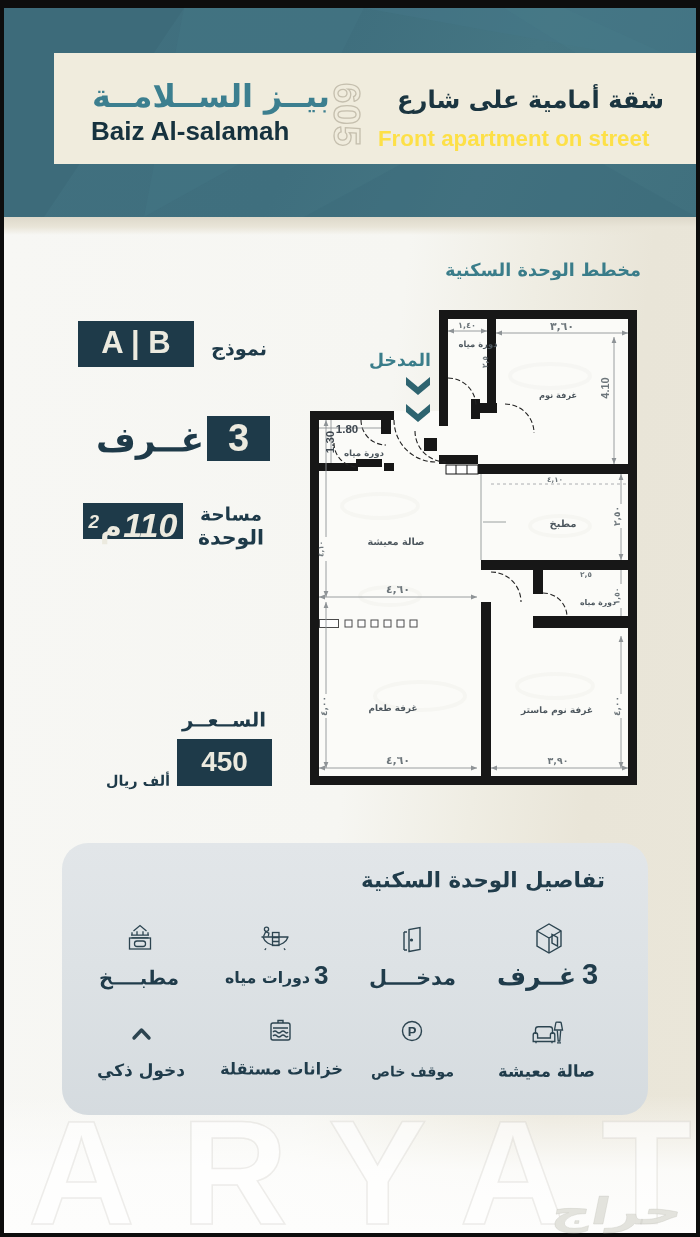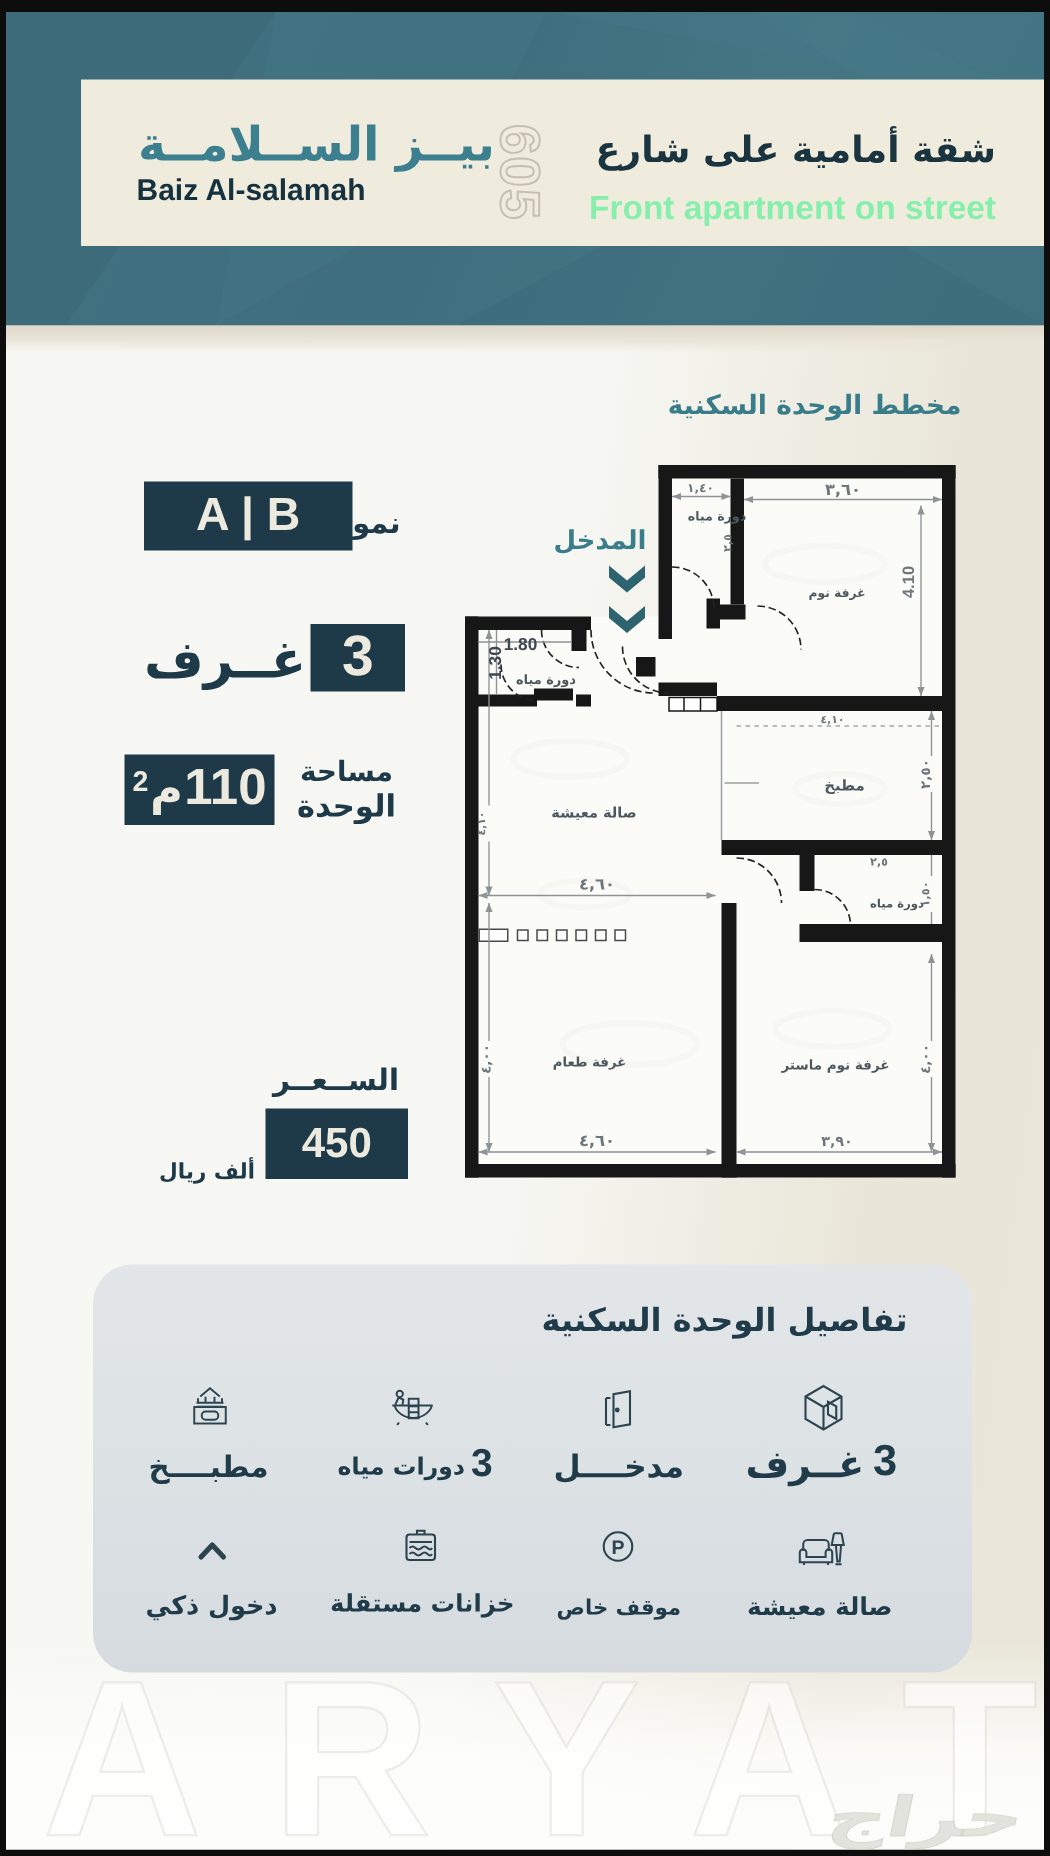--- a/index.html
+++ b/index.html
@@ -21,45 +21,45 @@
 </svg></div>
 
 <div class="abs" style="left:54px;top:53px;width:642px;height:111px;background:#f0ecdd"></div>
 
 <svg class="a" style="left:92.0px;top:77.0px;" width="238.0" height="39.5">
     <g transform="translate(0 30.0)">
       <path d="M10 -16.2H12.4V-13.9H10ZM6.2 -16.2H8.5V-13.9H6.2ZM10.9 -4.9Q10.6 -5.5 10.5 -6.3Q10.5 -6.7 10.4 -7.1Q8.9 -6.9 8.3 -6.4Q7.6 -5.9 7.6 -5Q7.6 -4.3 8.6 -4.3Q10.1 -4.3 10.9 -4.9ZM10.1 -10.7Q10.1 -11.3 10.1 -11.6Q10.1 -11.6 15.6 -11.6Q15.6 -8.5 16.2 -6.3Q16.5 -5 17.1 -4.6Q18.2 -4 18.3 -4Q18.3 -4 19.5 -4Q19.5 -4 19.5 0Q19.5 0 16 0Q14.6 0 13.5 -0.5Q12.5 -1 12.2 -1.5Q10.6 -0.5 6.9 -0.6Q6.1 -0.6 5.2 -0.8Q2.1 -1.5 2.1 -4.4Q2.1 -7.3 5.4 -9.5Q7 -10.5 10.1 -10.7Z M18.9 0Q18.9 0 18.9 -4Q18.9 -4 30.3 -4Q30.3 -4 30.3 0Q30.3 0 18.9 0Z M29.7 0Q29.7 0 29.7 -4Q29.7 -4 41.1 -4Q41.1 -4 41.1 0Q41.1 0 29.7 0Z M52.5 -3.5Q53 -3.9 53 -4.3Q53 -4.9 52.6 -5.3Q52.5 -5.4 51.9 -5.8Q51.8 -5.9 51.2 -5.9Q50.7 -5.8 50.4 -5.5Q50 -5 49.9 -4.6Q49.8 -4.1 49.6 -3.8Q50.5 -3.2 51.4 -3.2Q52 -3.2 52.5 -3.5ZM45.2 -6Q45.7 -7.5 47.4 -8.8Q48.6 -9.8 51 -9.8Q53.5 -9.8 54.7 -9.3Q57.6 -7.9 57.9 -5.4Q58.1 -4.6 58.1 -3.8Q58.1 -1.6 56.6 -0.6Q54.7 0.7 51.6 0.7Q48 0.7 46.1 -0.3Q45.7 -0.5 45.6 -0.7Q44.6 0 43 0Q43 0 40.5 0Q40.5 0 40.5 -4Q40.5 -4 42.3 -4Q43.3 -4 44.1 -4.5Q44.8 -5 45.2 -6Z M75.9 -2Q72.7 0.5 66.5 0.5Q64.2 0.5 62.6 -0.2Q62.6 -0.2 62.6 -4Q64.2 -3.4 66.6 -3.4Q68.2 -3.4 69.4 -4.1Q69.4 -4.1 61.7 -21.8H67.3L73.8 -7Q74.3 -7.6 74.6 -8.5Q75.2 -10.6 75.2 -13.4V-24H80.7V-7Q80.7 -5.4 81.5 -4.6Q82.1 -4 83.2 -4Q83.2 -4 84.7 -4Q84.7 -4 84.7 0Q84.7 0 79.2 0Q77.4 0 76.6 -1Q76 -1.6 75.9 -2Z M84.1 0Q84.1 0 84.1 -4Q84.1 -4 95.5 -4Q95.5 -4 95.5 0Q95.5 0 84.1 0Z M94.9 0Q94.9 0 94.9 -4Q94.9 -4 106.3 -4Q106.3 -4 106.3 0Q106.3 0 94.9 0Z M129.8 0.3Q128.8 0.4 127 0.4Q125.8 0.4 124.9 0Q122.6 -1.1 122.4 -2.6Q121.9 -0.6 119.7 0Q118.6 0.3 117.5 0.3Q113.6 0.3 112.3 -1.2Q111.2 0 109.8 0Q109.8 0 105.7 0Q105.7 0 105.7 -4Q105.7 -4 107.2 -4Q108.3 -4 108.9 -4.6Q109.7 -5.4 109.7 -7Q109.7 -7 109.7 -9.3Q109.7 -9.3 115.2 -9.3Q115.2 -9.3 115.2 -6.9Q115.2 -6.3 115.9 -4.8Q116.3 -3.9 117.6 -3.9Q118.7 -3.8 119.1 -4.7Q119.6 -6 119.6 -9.3Q119.6 -9.3 125.2 -9.3Q125.2 -6.1 125.5 -5.3Q126 -3.9 127 -3.9Q129 -3.9 129 -7Q129 -7 129 -11.6Q129 -11.6 134.5 -11.6Q134.5 -11.6 134.5 -7Q134.5 -5.4 135.3 -4.6Q135.9 -4 137 -4Q137 -4 138.5 -4Q138.5 -4 138.5 0Q138.5 0 134.4 0Q133.1 0 132.4 -0.8Q131 0 129.8 0.3Z M147.4 -5.7Q147.4 -2.9 146.4 -1.4Q145.4 0 143.4 0H137.9V-4H139.4Q140.4 -4 141.1 -4.6Q141.9 -5.4 141.9 -7V-24H147.4Z M152.7 -24H158.3V0H152.7Z M183.1 -14.4H185.4V-12.1H183.1ZM187.5 -0.4Q187.2 0.8 186.6 1.7Q184.7 4.6 181.2 6.2Q177.7 7.7 170.6 7.7Q170.6 7.7 170.6 3.8Q175.4 3.8 177.8 2.7Q180.2 1.7 181.4 0Q182.5 -1.6 182.5 -4.4Q182.5 -6.6 181.7 -8.5Q181.7 -8.5 187.2 -8.5Q187.4 -8 187.5 -7.5Q188 -5.5 188.9 -4.6Q189.6 -4 190.7 -4Q190.7 -4 191.9 -4Q191.9 -4 191.9 0Q191.9 0 189.9 0Q188.6 0 187.5 -0.4Z M191.3 0Q191.3 0 191.3 -4Q191.3 -4 202.7 -4Q202.7 -4 202.7 0Q202.7 0 191.3 0Z M202.1 0Q202.1 0 202.1 -4Q202.1 -4 213.5 -4Q213.5 -4 213.5 0Q213.5 0 202.1 0Z M220.4 2.9H222.8V5.3H220.4ZM216.6 2.9H218.9V5.3H216.6ZM226.4 0Q226.4 0 222.6 0Q220.9 0 219.7 -1.7Q218.5 0 216.8 0Q216.8 0 212.9 0Q212.9 0 212.9 -4Q212.9 -4 214.4 -4Q215.5 -4 216.1 -4.6Q216.9 -5.4 216.9 -7Q216.9 -7 216.9 -9.3H222.4V-7Q222.4 -5.4 223.2 -4.6Q223.9 -4 224.9 -4Q224.9 -4 226.4 -4Q226.4 -4 226.4 0Z M231.4 3.2H233.7V5.5H231.4ZM235.3 -5.7Q235.3 -2.9 234.3 -1.4Q233.3 0 231.3 0Q231.3 0 225.8 0Q225.8 0 225.8 -4Q225.8 -4 227.3 -4Q228.4 -4 229.1 -4.6Q229.8 -5.4 229.8 -7Q229.8 -7 229.8 -9.3H235.3Z" fill="#3c7f8f"></path>
     </g>
   </svg>
 
-<div class="abs" style="left:91px;top:116px;width:300px;font-weight:bold;font-size:20px;letter-spacing:0px;color:#16323e">Baiz Al-salamah</div>
+<div class="abs" style="left:91px;top:116px;width:300px;font-weight:bold;font-size:26px;letter-spacing:0px;color:#16323e">Baiz Al-salamah</div>
 
 <div class="abs" style="left:311px;top:96px;width:70px;height:38px;font-weight:bold;font-size:37px;letter-spacing:1px;color:transparent;text-align:center;line-height:38px;-webkit-text-stroke:1.3px #c5bfae;transform:rotate(90deg)">605</div>
 
 <svg class="a" style="left:397.0px;top:85.0px;" width="267.0" height="30.2">
     <g transform="translate(0 23.0)">
       <path d="M3.5 -4.2Q4.1 -4.8 4.7 -5.1Q4.1 -5.2 3.5 -5.5Q2.4 -6.2 2.5 -8.1Q2.5 -9.9 5.1 -11.8Q6.5 -12.8 11.4 -12.6Q11.4 -12.6 11.4 -9.6Q8.6 -9.6 7.7 -9.2Q6.6 -8.7 6.6 -7.7Q6.6 -7.1 7.2 -6.8Q7.7 -6.5 9.2 -7Q11 -7.7 14.1 -7.9Q14.1 -7.9 14.1 -4.9Q9.8 -4.3 8.4 -3.3Q6.3 -1.9 6.3 -0.3Q6.3 0.9 7.6 2Q8.6 2.9 11.4 2.9Q15 2.9 17.4 1.1Q17.4 1.1 17.4 4.3Q15.5 5.9 11.5 5.9Q5.9 5.9 4 4Q2.1 2.2 2.1 0Q2.1 -2.5 3.5 -4.2Z M23.7 0Q24.6 -1.2 24.6 -3.4Q24.6 -5.1 24 -6.5Q24 -6.5 28.2 -6.5Q28.8 -4.7 28.8 -3.4Q28.8 -0.2 27.7 1.3Q26.2 3.6 23.6 4.7Q20.9 5.9 15.5 5.9Q15.5 5.9 15.5 2.9Q19.2 2.9 21 2.1Q22.8 1.3 23.7 0Z M32.5 -4.4Q32.5 -4.4 32.5 -18.4H36.7V-5.4Q36.7 -4.1 37.3 -3.5Q37.8 -3 38.6 -3Q38.6 -3 39.7 -3Q39.7 -3 39.7 0Q39.7 0 35.5 0Q34 0 33.3 -1.1Q32.5 -2.2 32.5 -4.4Z M50.5 -14.2H52.3V-12.4H50.5ZM52 -11.2H53.8V-9.4H52ZM49.1 -11.2H50.8V-9.4H49.1ZM44.3 -0.9Q43.5 0 42.4 0Q42.4 0 39.3 0Q39.3 0 39.3 -3Q39.3 -3 40.4 -3Q41.2 -3 41.7 -3.5Q42.3 -4.1 42.3 -5.4Q42.3 -5.4 42.3 -7.1Q42.3 -7.1 46.5 -7.1Q46.5 -7.1 46.5 -5.2Q46.5 -4.8 47.1 -3.7Q47.4 -3 48.4 -3Q49.2 -2.9 49.5 -3.6Q49.9 -4.6 49.9 -7.1Q49.9 -7.1 54.2 -7.1Q54.2 -4.7 54.4 -4.1Q54.8 -3 55.6 -3Q57.1 -3 57.1 -5.4Q57.1 -5.4 57.1 -8.9Q57.1 -8.9 61.3 -8.9Q61.3 -8.9 61.3 -4.8Q61.3 -2.5 60.2 -1.1Q59.3 -0.1 57.7 0.2Q56.9 0.3 55.6 0.3Q54.6 0.3 53.9 0Q52.2 -0.8 52 -2Q51.6 -0.4 50 0Q49.1 0.2 48.3 0.2Q45.3 0.2 44.3 -0.9Z M86.1 2.6Q83.8 3.1 81.7 3.1Q77.7 3.1 76.7 2.7Q73.2 1.5 73.2 -1.5Q73.2 -3.1 74 -4.2Q74 -4.2 78.2 -4.2Q77.4 -3 77.4 -1.5Q77.4 -0.7 79 -0.2Q79.6 0 81.5 0Q83.7 0 85.2 -0.4Q86.9 -0.8 86.9 -1.3Q86.9 -1.6 86.6 -1.8Q86 -2.2 85.8 -2.3Q85.5 -2.8 85.5 -3.8Q85.5 -4.9 86 -5.5Q86.9 -6.3 87.5 -6.6Q88.4 -7 90.1 -7Q93.2 -7 94.4 -4.8Q95.4 -3 96 -3Q96 -3 96.4 -3Q96.4 -3 96.4 0Q96.4 0 95.7 0Q93.6 0 92.3 -2.1Q91.3 -3.9 90.5 -3.9Q90.3 -3.9 90.2 -3.8Q89.7 -3.6 89.7 -3.2Q89.7 -2.7 90.3 -2.4Q91.1 -2.1 91.1 -0.6Q91.1 1.5 86.1 2.6Z M95.9 0Q95.9 0 95.9 -3Q95.9 -3 97.1 -3Q97.9 -3 98.4 -3.5Q99 -4.1 99 -5.4Q99 -5.4 99 -18.4H103.2V-5.4Q103.2 -4.1 103.8 -3.5Q104.3 -3 105.1 -3Q105.1 -3 106.2 -3Q106.2 -3 106.2 0Q106.2 0 103.3 0Q102 0 101.1 -1.3Q100.2 0 98.9 0Q98.9 0 95.9 0Z M114 -8.9Q112.6 -8.2 112.6 -7.1Q112.6 -5.8 113.3 -5.4Q114.3 -4.7 115.2 -4.9Q117.4 -5.5 120.1 -6.6Q120.1 -6.6 120.1 -3.6Q117.9 -2.5 114.3 -1.4Q109.9 0 107.4 0Q107.4 0 105.8 0Q105.8 0 105.8 -3Q105.8 -3 107.1 -3Q109.1 -3 110.7 -3.5Q109.5 -4.5 109 -5.3Q108.3 -6.4 108.5 -8Q108.6 -9.7 111 -11.4Q112.5 -12.5 117.4 -12.6Q117.4 -12.6 117.4 -9.6Q115.3 -9.6 114 -8.9Z M138.6 -12.4H140.4V-10.6H138.6ZM135.7 -12.4H137.4V-10.6H135.7ZM139.2 -3.7Q139.1 -4.2 139 -4.8Q138.9 -5.1 138.9 -5.4Q137.7 -5.3 137.3 -4.9Q136.7 -4.5 136.7 -3.9Q136.7 -3.3 137.5 -3.3Q138.7 -3.3 139.2 -3.7ZM138.7 -8.2Q138.6 -8.6 138.6 -8.9Q138.6 -8.9 142.9 -8.9Q142.9 -6.5 143.3 -4.8Q143.5 -3.8 144 -3.5Q144.8 -3 144.9 -3Q144.9 -3 145.8 -3Q145.8 -3 145.8 0Q145.8 0 143.2 0Q142.1 0 141.3 -0.4Q140.5 -0.8 140.3 -1.2Q139 -0.4 136.2 -0.4Q135.6 -0.4 134.9 -0.6Q132.5 -1.2 132.5 -3.4Q132.5 -5.6 135.1 -7.2Q136.3 -8 138.7 -8.2Z M151.1 2.2H152.9V4H151.1ZM148.2 2.2H149.9V4H148.2ZM155.7 0Q155.7 0 152.7 0Q151.4 0 150.5 -1.3Q149.6 0 148.3 0Q148.3 0 145.4 0Q145.4 0 145.4 -3Q145.4 -3 146.5 -3Q147.3 -3 147.8 -3.5Q148.4 -4.1 148.4 -5.4Q148.4 -5.4 148.4 -7.1H152.6V-5.4Q152.6 -4.1 153.2 -3.5Q153.7 -3 154.5 -3Q154.5 -3 155.7 -3Q155.7 -3 155.7 0Z M164.4 -2.7Q164.8 -3 164.8 -3.3Q164.8 -3.8 164.5 -4Q164.4 -4.1 164 -4.4Q163.9 -4.5 163.4 -4.5Q163 -4.5 162.8 -4.2Q162.5 -3.8 162.4 -3.5Q162.4 -3.2 162.2 -2.9Q162.9 -2.5 163.6 -2.5Q164.1 -2.5 164.4 -2.7ZM158.8 -4.6Q159.2 -5.7 160.5 -6.8Q161.4 -7.5 163.3 -7.5Q165.2 -7.5 166.1 -7.1Q168.3 -6.1 168.6 -4.1Q168.7 -3.5 168.7 -2.9Q168.7 -1.3 167.5 -0.4Q166.1 0.6 163.8 0.6Q161 0.6 159.5 -0.2Q159.2 -0.4 159.1 -0.6Q158.4 0 157.1 0Q157.1 0 155.2 0Q155.2 0 155.2 -3Q155.2 -3 156.6 -3Q157.3 -3 158 -3.5Q158.5 -3.8 158.8 -4.6Z M172.5 -4.4Q172.5 -4.4 172.5 -18.4H176.7V-5.4Q176.7 -4.1 177.3 -3.5Q177.8 -3 178.6 -3Q178.6 -3 179.7 -3Q179.7 -3 179.7 0Q179.7 0 175.5 0Q174 0 173.3 -1.1Q172.5 -2.2 172.5 -4.4Z M188.4 -2.7Q188.8 -3 188.8 -3.3Q188.8 -3.8 188.5 -4Q188.5 -4.1 188 -4.4Q187.9 -4.5 187.4 -4.5Q187.1 -4.5 186.9 -4.2Q186.5 -3.8 186.4 -3.5Q186.4 -3.2 186.2 -2.9Q186.9 -2.5 187.6 -2.5Q188.1 -2.5 188.4 -2.7ZM182.8 -4.6Q183.3 -5.7 184.5 -6.8Q185.5 -7.5 187.3 -7.5Q189.2 -7.5 190.1 -7.1Q192.3 -6.1 192.6 -4.1Q192.7 -3.5 192.7 -2.9Q192.7 -1.3 191.5 -0.4Q190.1 0.6 187.8 0.6Q185 0.6 183.5 -0.2Q183.2 -0.4 183.2 -0.6Q182.4 0 181.2 0Q181.2 0 179.3 0Q179.3 0 179.3 -3Q179.3 -3 180.7 -3Q181.4 -3 182 -3.5Q182.6 -3.8 182.8 -4.6Z M196.5 -18.4H200.7V0H196.5ZM196.4 -20.2Q196.4 -20.2 197.3 -20.4Q196.7 -20.5 196.5 -20.9Q196.3 -21.3 196.3 -21.8Q196.3 -23 197 -23.5Q197.5 -24 199.1 -24Q199.8 -24 200.6 -23.7Q200.6 -23.7 200.6 -22.3Q199.7 -22.5 199.1 -22.5Q198.6 -22.5 198.3 -22.4Q198 -22.2 198 -21.7Q198 -21.1 198.7 -20.9Q199 -20.8 199.4 -20.9Q199.4 -20.9 200.7 -21.1Q200.7 -21.1 200.7 -19.6Q200.7 -19.6 196.4 -18.7Q196.4 -18.7 196.4 -20.2Z M218.8 -12.4H220.6V-10.6H218.8ZM215.9 -12.4H217.7V-10.6H215.9ZM219.5 -3.7Q219.3 -4.2 219.2 -4.8Q219.2 -5.1 219.1 -5.4Q218 -5.3 217.5 -4.9Q217 -4.5 217 -3.9Q217 -3.3 217.8 -3.3Q218.9 -3.3 219.5 -3.7ZM218.9 -8.2Q218.9 -8.6 218.9 -8.9Q218.9 -8.9 223.1 -8.9Q223.1 -6.5 223.5 -4.8Q223.8 -3.8 224.3 -3.5Q225.1 -3 225.2 -3Q225.2 -3 226.1 -3Q226.1 -3 226.1 0Q226.1 0 223.4 0Q222.3 0 221.5 -0.4Q220.7 -0.8 220.5 -1.2Q219.2 -0.4 216.5 -0.4Q215.8 -0.4 215.1 -0.6Q212.7 -1.2 212.7 -3.4Q212.7 -5.6 215.3 -7.2Q216.5 -8 218.9 -8.2Z M235.1 -15.3H236.9V-13.6H235.1ZM232.2 -15.3H233.9V-13.6H232.2ZM238.5 -10.9Q239.6 -10.4 240.2 -9.1Q240.6 -8.1 240.6 -6.3Q240.6 -4.8 238.6 -3.3Q240.6 -3 242.9 -3Q242.9 -3 243.5 -3Q243.5 -3 243.5 0Q243.5 0 242.2 0Q239.9 0 238 -0.2Q235.7 -0.4 234.5 -1Q233.3 -0.4 231 -0.2Q229.1 0 226.9 0Q226.9 0 225.6 0Q225.6 0 225.6 -3Q225.6 -3 226.2 -3Q228.5 -3 230.4 -3.3Q228.5 -4.8 228.5 -6.3Q228.5 -8.1 228.9 -9.1Q229.5 -10.4 230.5 -10.9Q232.2 -11.7 234.5 -11.7Q236.9 -11.7 238.5 -10.9ZM234.5 -4.9Q236.1 -5.5 236.1 -6.8Q236.1 -7.7 235.6 -8.3Q235.3 -8.7 234.5 -8.7Q233.8 -8.7 233.5 -8.3Q232.9 -7.7 232.9 -6.8Q232.9 -5.5 234.5 -4.9Z M254.3 -14.2H256V-12.4H254.3ZM255.7 -11.2H257.5V-9.4H255.7ZM252.8 -11.2H254.6V-9.4H252.8ZM248.1 -0.9Q247.2 0 246.2 0Q246.2 0 243 0Q243 0 243 -3Q243 -3 244.2 -3Q245 -3 245.5 -3.5Q246.1 -4.1 246.1 -5.4Q246.1 -5.4 246 -7.1Q246 -7.1 250.3 -7.1Q250.3 -7.1 250.3 -5.2Q250.3 -4.8 250.8 -3.7Q251.1 -3 252.1 -3Q252.9 -2.9 253.2 -3.6Q253.7 -4.6 253.7 -7.1Q253.7 -7.1 257.9 -7.1Q257.9 -4.7 258.1 -4.1Q258.5 -3 259.3 -3Q260.8 -3 260.8 -5.4Q260.8 -5.4 260.8 -8.9Q260.8 -8.9 265 -8.9Q265 -8.9 265 -4.8Q265 -2.5 263.9 -1.1Q263.1 -0.1 261.4 0.2Q260.6 0.3 259.3 0.3Q258.3 0.3 257.6 0Q255.9 -0.8 255.8 -2Q255.4 -0.4 253.7 0Q252.9 0.2 252 0.2Q249 0.2 248.1 -0.9Z" fill="#1b3540"></path>
     </g>
   </svg>
 
-<div class="abs" style="left:378px;top:126px;width:286px;text-align:right;font-weight:bold;font-size:22.3px;color:#86efac;white-space:nowrap">Front apartment on street</div>
+<div class="abs" style="left:378px;top:126px;width:286px;text-align:left;font-weight:bold;font-size:22.3px;color:#fde047;white-space:nowrap">Front apartment on street</div>
 
 <div class="abs" style="left:4px;top:217px;width:692px;height:1016px;
 background:linear-gradient(97deg,#f7f7f4 0%,#f6f6f2 50%,#efede3 66%,#e9e5d8 80%,#eae6d9 100%)">
 <div class="abs" style="left:0;top:0;width:100%;height:18px;background:linear-gradient(180deg,#ddd8ca,#e9e5d8 55%,rgba(246,246,242,0) 100%)"></div>
 <div class="abs" style="left:0;top:878px;width:100%;height:138px;background:linear-gradient(180deg,rgba(253,253,252,0) 0,rgba(253,253,252,0.9) 55%,#fdfdfc 100%)"></div>
 </div>
 
 <svg class="a" style="left:211.0px;top:336.7px;" width="56.0" height="24.1">
     <g transform="translate(0 18.3)">
       <path d="M11.9 -5.4Q8.8 -5.6 7 -4.1Q5.1 -2.6 5.1 -0.7Q5.1 0.4 6 1.4Q6.9 2.3 9.1 2.3Q11.9 2.3 13.9 0.9Q13.9 0.9 13.9 3.4Q12.3 4.7 9.1 4.7Q5 4.7 3.2 2.8Q1.7 1.4 1.7 -0.7Q1.7 -2.4 3 -4Q4 -5.2 5.8 -5.9Q5 -5.9 3.6 -5.7Q2.4 -5.6 1.5 -5.2Q1.5 -5.2 1.5 -7.6Q4 -8.2 5.9 -8.2Q9.2 -8.2 11.9 -7.8Q11.9 -7.8 11.9 -5.4ZM8.7 -1.7H10.1V-0.3H8.7Z M17.6 -2.1Q19.2 -2.5 19.4 -3.3Q19.7 -4.1 19 -5.4Q18.4 -6.5 17 -8Q17 -8 20.4 -8Q21.7 -6.5 21.9 -6Q23.1 -3.8 22.4 -1.9Q21.7 -0.1 18.3 0.3Q16.4 0.5 15.1 0Q15.1 0 15.1 -2.4Q16.5 -1.8 17.6 -2.1ZM17.9 -11.1H19.3V-9.7H17.9Z M30.5 0Q30.2 0 29.3 -0Q27.2 -0.1 26.3 -0.8Q25.4 -1.6 25.4 -2.9Q25.4 -3.3 25.4 -3.8Q25.7 -5.3 27.1 -5.8Q28.1 -6.2 29.5 -6.2Q31.8 -6.2 32.7 -5.7Q33.6 -5.2 34.1 -3.7Q34.3 -3.2 34.3 -2.4Q34.3 -2.4 36 -2.4Q36 -2.4 36 0Q36 0 34.2 0Q34.1 0.9 33.5 1.8Q32.6 3.2 30.5 3.9Q28.2 4.7 23 4.7Q23 4.7 23 2.3Q25.2 2.4 26.8 2.1Q28.5 1.9 29.3 1.3Q30.3 0.7 30.5 0ZM30.8 -3.1Q30.8 -3.4 30.3 -3.8Q30.1 -4 29.7 -4Q29.3 -4 29 -3.7Q28.7 -3.5 28.7 -3.2Q28.7 -2.8 29.1 -2.6Q29.4 -2.4 29.7 -2.4Q29.7 -2.4 30.9 -2.4Q30.9 -2.8 30.8 -3.1Z M45.4 -0.3Q44.3 0.5 42.5 0.5Q40.2 0.5 39.1 -0.2Q38.8 -0.3 38.8 -0.5Q38.2 0 37.2 0Q37.2 0 35.7 0Q35.7 0 35.7 -2.4Q35.7 -2.4 36.8 -2.4Q37.3 -2.4 37.9 -2.8Q38.3 -3.1 38.5 -3.6Q38.9 -4.6 39.9 -5.4Q40.6 -6 42.1 -6Q43.6 -6 44.3 -5.6Q45.6 -5 46.1 -4Q46.5 -3.1 46.8 -2.7Q47.1 -2.4 48.2 -2.4Q48.2 -2.4 49 -2.4Q49 -2.4 49 0Q49 0 47.7 0Q46 0 45.7 -0.6Q45.5 -0.4 45.4 -0.3ZM43 -2.1Q43.3 -2.4 43.3 -2.6Q43.3 -3 43.1 -3.2Q43 -3.3 42.6 -3.5Q42.5 -3.6 42.2 -3.6Q41.9 -3.6 41.7 -3.4Q41.4 -3.1 41.4 -2.8Q41.3 -2.5 41.2 -2.3Q41.8 -2 42.3 -2Q42.7 -2 43 -2.1Z M54.4 -3.5Q54.4 -1.8 53.7 -0.9Q53.1 0 51.9 0Q51.9 0 48.6 0Q48.6 0 48.6 -2.4Q48.6 -2.4 49.5 -2.4Q50.1 -2.4 50.6 -2.8Q51 -3.3 51 -4.3Q51 -4.3 51 -5.6H54.4ZM52 -9.3H53.4V-7.9H52Z" fill="#1e3a49"></path>
     </g>
   </svg>
 
-<div class="nbox" style="left:96px;top:321px;width:139px;height:46px;font-size:31px;line-height:44px">A | B</div>
+<div class="nbox" style="left:78px;top:321px;width:116px;height:46px;font-size:31px;line-height:44px">A | B</div>
 
 <svg class="a" style="left:96.0px;top:419.4px;" width="108.0" height="42.9">
     <g transform="translate(0 32.6)">
       <path d="M30.2 -9.9Q30.8 -10.4 30.8 -11Q30.8 -12 29.9 -12.5Q29.5 -12.7 28.8 -12.7Q28 -12.7 27.5 -12.2Q27.1 -11.8 27.1 -11Q27.1 -10.3 27.7 -9.8Q28 -9.5 28.8 -9.5Q29.7 -9.5 30.2 -9.9ZM30 -5.9Q29.1 -5.6 28 -5.6Q24.3 -5.7 22.7 -7Q21.1 -8.4 21.1 -10.6Q21.1 -11.5 21.2 -12.3Q21.6 -14.9 24.1 -15.9Q25.9 -16.6 28.5 -16.6Q32.4 -16.6 34.2 -15.7Q35.5 -14.9 36.5 -12.2Q37.1 -10.7 37.1 -7.8Q37.1 -4.7 35.2 -2.6Q33.6 -0.8 30.2 -0.2Q25 0.8 16.6 0.8Q8.3 0.8 7.7 0.7Q2.2 -0.6 2.2 -5.3Q2.2 -7.1 3.2 -9.1Q3.2 -9.1 9.2 -9.1Q8 -6.8 8.4 -6Q9.1 -4.3 11.5 -3.9Q13.8 -3.5 17.1 -3.5Q20.9 -3.5 25.6 -4.3Q29.4 -4.9 30 -5.9ZM27.6 -21.5H30.1V-19H27.6Z M56.8 -0.4Q56.4 0.9 55.8 1.9Q53.6 5 49.9 6.7Q46 8.4 38.4 8.4Q38.4 8.4 38.4 4.1Q43.6 4.1 46.2 2.9Q48.8 1.8 50.1 0Q51.3 -1.7 51.3 -4.8Q51.3 -7.2 50.4 -9.2Q50.4 -9.2 56.4 -9.2Q56.6 -8.6 56.7 -8.1Q57.3 -6 58.3 -5Q59 -4.3 60.2 -4.3Q60.2 -4.3 61.5 -4.3Q61.5 -4.3 61.5 0Q61.5 0 59.3 0Q57.9 0 56.8 -0.4Z M60.8 0Q60.8 0 60.8 -4.3Q60.8 -4.3 73.2 -4.3Q73.2 -4.3 73.2 0Q73.2 0 60.8 0Z M72.5 0Q72.5 0 72.5 -4.3Q72.5 -4.3 84.9 -4.3Q84.9 -4.3 84.9 0Q84.9 0 72.5 0Z M92.5 -22.3H95V-19.8H92.5ZM95.9 -12.6Q93.9 -11.6 93.9 -10.1Q93.9 -8.3 94.9 -7.6Q96.4 -6.6 97.7 -6.9Q100.7 -7.7 104.6 -9.4Q104.6 -9.4 104.6 -5.1Q101.4 -3.5 96.3 -1.9Q90.1 0 86.5 0Q86.5 0 84.2 0Q84.2 0 84.2 -4.3Q84.2 -4.3 86.1 -4.3Q89 -4.3 91.2 -5Q89.5 -6.4 88.9 -7.4Q87.9 -9.1 88.1 -11.4Q88.2 -13.8 91.6 -16.2Q93.7 -17.7 100.7 -17.8Q100.7 -17.8 100.7 -13.6Q97.8 -13.6 95.9 -12.6Z" fill="#1e3a49"></path>
     </g>
   </svg>
 
 <div class="nbox" style="left:207px;top:416px;width:63px;height:45px;font-size:38px;line-height:44px">3</div>
 
 <svg class="a" style="left:200.0px;top:503.4px;" width="62.0" height="23.2">
@@ -67,21 +67,21 @@
       <path d="M5.9 -9.5H7.3V-8.2H5.9ZM3.6 -9.5H5V-8.2H3.6ZM6.4 -2.9Q6.2 -3.2 6.2 -3.7Q6.1 -3.9 6.1 -4.2Q5.2 -4.1 4.9 -3.8Q4.5 -3.5 4.5 -3Q4.5 -2.5 5.1 -2.5Q5.9 -2.5 6.4 -2.9ZM6 -6.3Q5.9 -6.6 5.9 -6.8Q5.9 -6.8 9.2 -6.8Q9.2 -5 9.5 -3.7Q9.7 -3 10 -2.7Q10.7 -2.3 10.8 -2.3Q10.8 -2.3 11.4 -2.3Q11.4 -2.3 11.4 0Q11.4 0 9.4 0Q8.6 0 7.9 -0.3Q7.3 -0.6 7.2 -0.9Q6.2 -0.3 4.1 -0.3Q3.6 -0.3 3 -0.5Q1.2 -0.9 1.2 -2.6Q1.2 -4.3 3.2 -5.6Q4.1 -6.2 6 -6.3Z M19.1 -4.6Q18.4 -4.8 17.4 -4.9Q16.6 -5 15.2 -5.2Q14.5 -5.2 13 -5.1Q13 -5.1 13 -7.4Q13.6 -7.5 14.3 -7.5Q16.5 -7.5 18.2 -7.2Q20.8 -6.7 22.9 -6.1Q22.9 -6.1 22.9 -3.8Q22.1 -3.5 21.1 -2.9Q19.9 -2.2 18.7 -1.4Q17.6 -0.6 15.7 -0.3Q14 0 12.2 0Q12.2 0 11.1 0Q11.1 0 11.1 -2.3Q11.1 -2.3 12 -2.3Q13.9 -2.3 15.1 -2.6Q16.4 -3 17.4 -3.6Q18.3 -4.1 19.1 -4.6Z M26.2 -3.4Q26.2 -3.4 26.2 -14.1H29.4V-4.1Q29.4 -3.2 29.9 -2.7Q30.3 -2.3 30.9 -2.3Q30.9 -2.3 31.8 -2.3Q31.8 -2.3 31.8 0Q31.8 0 28.6 0Q27.4 0 26.8 -0.8Q26.2 -1.7 26.2 -3.4Z M45.6 0.2Q45 0.3 43.9 0.3Q43.2 0.3 42.7 0Q41.3 -0.7 41.2 -1.5Q40.9 -0.3 39.7 0Q39 0.2 38.4 0.2Q36.1 0.2 35.3 -0.7Q34.6 0 33.9 0Q33.9 0 31.4 0Q31.4 0 31.4 -2.3Q31.4 -2.3 32.3 -2.3Q32.9 -2.3 33.3 -2.7Q33.8 -3.2 33.8 -4.1Q33.8 -4.1 33.8 -5.4Q33.8 -5.4 37 -5.4Q37 -5.4 37 -4Q37 -3.7 37.4 -2.8Q37.7 -2.3 38.4 -2.3Q39.1 -2.3 39.3 -2.7Q39.6 -3.5 39.6 -5.4Q39.6 -5.4 42.9 -5.4Q42.9 -3.6 43 -3.1Q43.4 -2.3 44 -2.3Q45.1 -2.3 45.1 -4.1Q45.1 -4.1 45.1 -6.8Q45.1 -6.8 48.3 -6.8Q48.3 -6.8 48.3 -4.1Q48.3 -3.2 48.8 -2.7Q49.2 -2.3 49.8 -2.3Q49.8 -2.3 50.7 -2.3Q50.7 -2.3 50.7 0Q50.7 0 48.3 0Q47.5 0 47.1 -0.5Q46.3 0 45.6 0.2Z M57.3 -2.1Q57.7 -2.3 57.7 -2.5Q57.7 -2.9 57.4 -3.1Q57.4 -3.2 57.1 -3.4Q57 -3.5 56.6 -3.4Q56.3 -3.4 56.2 -3.3Q55.9 -3 55.8 -2.7Q55.8 -2.4 55.7 -2.2Q56.2 -1.9 56.8 -1.9Q57.1 -1.9 57.3 -2.1ZM53.1 -3.5Q53.4 -4.4 54.4 -5.2Q55.1 -5.8 56.5 -5.8Q57.9 -5.8 58.7 -5.4Q60.4 -4.7 60.6 -3.2Q60.6 -2.7 60.6 -2.2Q60.6 -1 59.8 -0.3Q58.7 0.4 56.9 0.4Q54.7 0.4 53.6 -0.2Q53.4 -0.3 53.3 -0.4Q52.7 0 51.8 0Q51.8 0 50.3 0Q50.3 0 50.3 -2.3Q50.3 -2.3 51.4 -2.3Q51.9 -2.3 52.4 -2.7Q52.9 -2.9 53.1 -3.5Z" fill="#1e3a49"></path>
     </g>
   </svg>
 
 <svg class="a" style="left:198.0px;top:524.6px;" width="66.0" height="25.5">
     <g transform="translate(0 19.4)">
       <path d="M5.7 -4.8Q4.8 -4.8 4.7 -4.4Q4.5 -3.9 4.5 -3.1Q4.6 -2.5 5.1 -2.1Q5.5 -2 6 -2Q6.4 -2 6.8 -2.2Q7.5 -2.6 7.5 -3.1Q7.5 -3.5 7 -4Q6.2 -4.8 5.7 -4.8ZM5.3 -7.3Q7.5 -7.3 9.6 -5.7Q11 -4.6 11 -3Q11 -1.3 9.5 -0.3Q8.4 0.6 6 0.6Q4.3 0.6 2.9 0.2Q1 -0.4 1 -2.9Q1 -4.7 1.3 -5.5Q2.3 -7.3 5.3 -7.3ZM5.5 -10.5H7V-9H5.5ZM3 -10.5H4.5V-9H3Z M21.2 -4.7Q21.5 -3.6 22.1 -3Q22.6 -2.6 23.3 -2.6Q23.3 -2.6 24 -2.6Q24 -2.6 24 0Q24 0 22.7 0Q20.9 0 20.4 -1Q19.1 0 16.7 0.3Q14.8 0.5 13.3 0Q13.3 0 13.3 -2.5Q14.9 -1.9 15.9 -2.2Q17.7 -2.7 17.9 -3.5Q18.2 -4.3 17.5 -5.7Q16.9 -6.9 15.3 -8.5Q15.3 -8.5 19 -8.5Q20.3 -6.8 20.6 -6.3Q21 -5.5 21.2 -4.7Z M32.5 -5Q31.7 -5.3 30.6 -5.4Q29.7 -5.5 28.1 -5.7Q27.4 -5.7 25.7 -5.6Q25.7 -5.6 25.7 -8.2Q26.4 -8.3 27.2 -8.3Q29.6 -8.3 31.5 -7.9Q34.3 -7.4 36.7 -6.7Q36.7 -6.7 36.7 -4.1Q35.8 -3.8 34.6 -3.2Q33.3 -2.4 32 -1.5Q30.9 -0.7 28.7 -0.3Q26.8 0 24.9 0Q24.9 0 23.6 0Q23.6 0 23.6 -2.6Q23.6 -2.6 24.6 -2.6Q26.7 -2.6 28.1 -2.9Q29.5 -3.2 30.6 -3.9Q31.5 -4.5 32.5 -5Z M45.7 0Q45.4 0 44.4 -0Q42.1 -0.1 41.2 -0.9Q40.2 -1.7 40.2 -3Q40.2 -3.5 40.3 -4Q40.6 -5.6 42 -6.1Q43.1 -6.6 44.7 -6.6Q47.1 -6.6 48 -6Q48.9 -5.5 49.4 -3.9Q49.6 -3.4 49.7 -2.6Q49.7 -2.6 51.6 -2.6Q51.6 -2.6 51.6 0Q51.6 0 49.5 0Q49.5 0.9 48.8 1.9Q47.9 3.4 45.7 4.2Q43.3 5 37.7 5Q37.7 5 37.7 2.4Q40.1 2.5 41.8 2.2Q43.5 2 44.4 1.4Q45.4 0.8 45.7 0ZM46 -3.2Q46 -3.6 45.5 -4Q45.2 -4.3 44.8 -4.3Q44.4 -4.3 44.1 -4Q43.8 -3.7 43.8 -3.4Q43.8 -2.9 44.2 -2.8Q44.5 -2.6 44.9 -2.6Q44.9 -2.6 46.1 -2.6Q46.1 -2.9 46 -3.2Z M57.3 -3.7Q57.3 -1.9 56.6 -0.9Q56 0 54.7 0H51.1V-2.6H52.1Q52.8 -2.6 53.2 -3Q53.7 -3.5 53.7 -4.5V-15.5H57.3Z M60.7 -15.5H64.3V0H60.7Z" fill="#1e3a49"></path>
     </g>
   </svg>
 
-<div class="nbox" style="left:83px;top:503px;width:100px;height:47px;font-size:34px;line-height:45px;"><span style="position:relative;top:-9px;font-size:19px">2</span><svg width="22" height="34" style="overflow:visible;margin:0 1px -6px 1px">
+<div class="nbox" style="left:83px;top:503px;width:100px;height:36px;font-size:34px;line-height:45px;font-style:italic;"><span style="position:relative;top:-9px;font-size:19px">2</span><svg width="22" height="34" style="overflow:visible;margin:0 1px -6px 1px">
       <g transform="translate(0 28)">
         <path d="M14.5 -5.1Q15 -5.4 15 -5.8Q15 -6.4 14.6 -6.8Q14.5 -6.9 14 -7.2Q13.8 -7.4 13.2 -7.3Q12.8 -7.3 12.5 -7Q12.1 -6.6 12.1 -5.8Q12.1 -5.4 12.3 -5Q12.6 -4.8 13.5 -4.8Q14.1 -4.8 14.5 -5.1ZM8.4 -2Q8.1 -2.3 7.6 -1.3Q7.3 -0.8 7.3 0Q7.3 0 7.3 7.3Q7.3 7.3 2.1 7.3Q2.1 7.3 2.1 0Q2.1 -3.3 3.8 -4.3Q6 -5.5 7.3 -5.7Q7.3 -5.7 7.3 -6Q7.3 -8.2 9.7 -10.1Q10.8 -11.1 13.1 -11.1Q15.4 -11.1 16.6 -10.5Q19.3 -9.3 19.7 -6.9Q19.8 -6.1 19.8 -5.4Q19.8 -3.3 18.4 -2.3Q16.6 -1.1 13.7 -1.1Q9.6 -1.1 8.4 -2Z" fill="#eceadf"></path>
       </g>
     </svg>110</div>
 
 <svg class="a" style="left:182.0px;top:708.4px;" width="84.0" height="24.5">
     <g transform="translate(0 18.6)">
       <path d="M9.7 -0.2Q9.5 0.5 9.1 1.1Q7.9 2.9 5.8 3.8Q3.6 4.8 -0.8 4.8Q-0.8 4.8 -0.8 2.3Q2.1 2.3 3.6 1.7Q5.1 1 5.9 0Q6.6 -1 6.5 -2.7Q6.5 -4.1 6 -5.3Q6 -5.3 9.5 -5.3Q9.6 -4.9 9.7 -4.6Q10 -3.4 10.5 -2.9Q11 -2.4 11.7 -2.4Q11.7 -2.4 12.4 -2.4Q12.4 -2.4 12.4 0Q12.4 0 11.1 0Q10.3 0 9.7 -0.2Z M12 0Q12 0 12 -2.4Q12 -2.4 19.1 -2.4Q19.1 -2.4 19.1 0Q19.1 0 12 0Z M18.7 0Q18.7 0 18.7 -2.4Q18.7 -2.4 25.8 -2.4Q25.8 -2.4 25.8 0Q25.8 0 18.7 0Z M31.1 -1.6Q28.7 0 26.5 0H25.4V-2.4H26.3Q27.3 -2.4 27.9 -2.9Q28 -3 28.4 -3.4Q27.6 -4 27.3 -4.5Q27 -4.9 27 -5.3Q27 -5.6 27.2 -6Q27.3 -6.6 28.3 -7.1Q29.2 -7.5 31.1 -7.5Q33 -7.5 33.9 -7.1Q34.9 -6.6 35 -6Q35.2 -5.6 35.2 -5.3Q35.2 -4.9 34.9 -4.5Q34.6 -4 33.8 -3.4Q34.2 -3 34.3 -2.9Q34.9 -2.4 35.9 -2.4H36.8V0H35.7Q33.5 0 31.1 -1.6Z M36.4 0Q36.4 0 36.4 -2.4Q36.4 -2.4 43.5 -2.4Q43.5 -2.4 43.5 0Q43.5 0 36.4 0Z M43.1 0Q43.1 0 43.1 -2.4Q43.1 -2.4 50.2 -2.4Q50.2 -2.4 50.2 0Q50.2 0 43.1 0Z M64.7 0.2Q64.1 0.3 63 0.3Q62.2 0.3 61.7 0Q60.3 -0.7 60.2 -1.6Q59.8 -0.3 58.5 0Q57.8 0.2 57.2 0.2Q54.7 0.2 53.9 -0.7Q53.2 0 52.4 0Q52.4 0 49.8 0Q49.8 0 49.8 -2.4Q49.8 -2.4 50.8 -2.4Q51.4 -2.4 51.8 -2.9Q52.3 -3.3 52.3 -4.4Q52.3 -4.4 52.3 -5.7Q52.3 -5.7 55.7 -5.7Q55.7 -5.7 55.7 -4.2Q55.7 -3.9 56.1 -3Q56.4 -2.4 57.2 -2.4Q57.9 -2.4 58.1 -2.9Q58.5 -3.7 58.5 -5.7Q58.5 -5.7 61.9 -5.7Q61.9 -3.8 62.1 -3.3Q62.4 -2.4 63 -2.4Q64.2 -2.4 64.2 -4.4Q64.2 -4.4 64.2 -7.2Q64.2 -7.2 67.6 -7.2Q67.6 -7.2 67.6 -4.4Q67.6 -3.3 68.1 -2.9Q68.5 -2.4 69.2 -2.4Q69.2 -2.4 70.1 -2.4Q70.1 -2.4 70.1 0Q70.1 0 67.6 0Q66.8 0 66.3 -0.5Q65.5 0 64.7 0.2Z M75.6 -3.5Q75.6 -1.8 75 -0.9Q74.4 0 73.2 0H69.7V-2.4H70.7Q71.3 -2.4 71.8 -2.9Q72.2 -3.3 72.2 -4.4V-14.9H75.6Z M78.9 -14.9H82.4V0H78.9Z" fill="#1e3a49"></path>
     </g>
   </svg>

